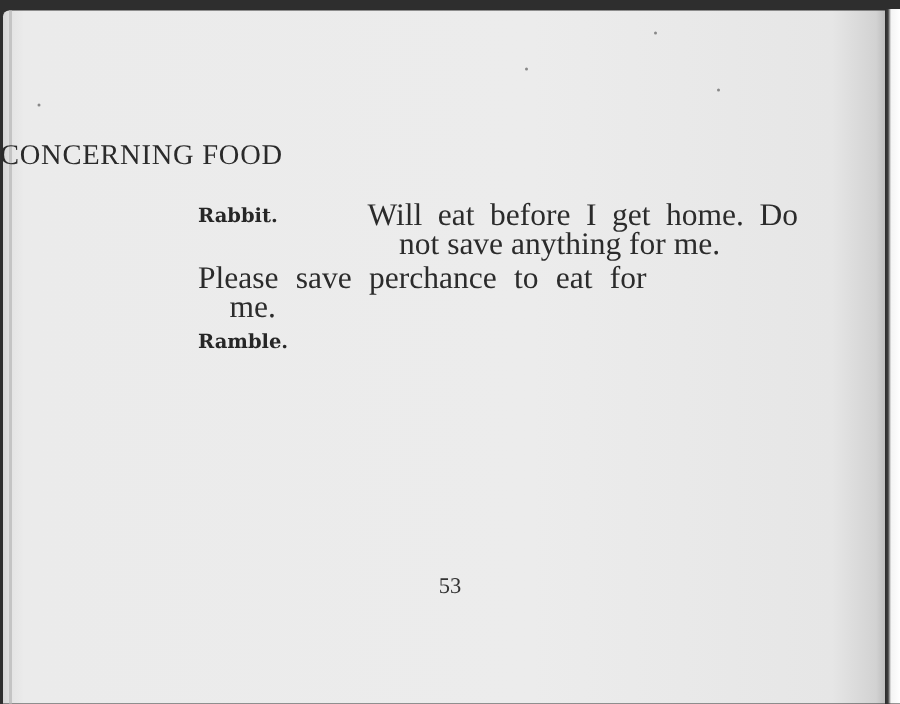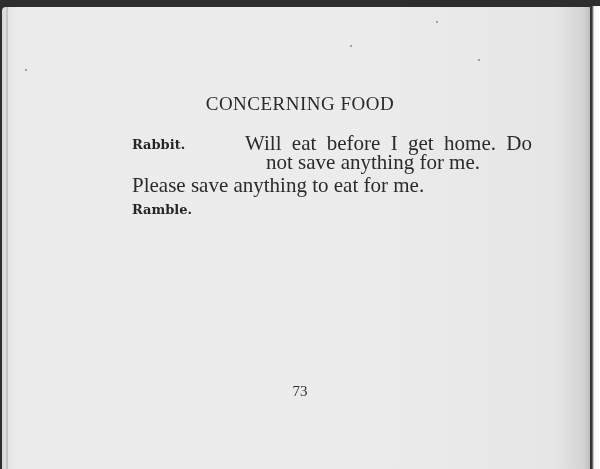--- a/index.html
+++ b/index.html
@@ -19,21 +19,21 @@
   }
   .page::before {
     content: ""; position: absolute; left: 4px; top: 0; bottom: 0; width: 2px;
     background: #c4c4c4;
   }
   .edge-right {
     position: absolute; left: 590px; top: 6px; width: 10px; height: 463px;
     background: linear-gradient(90deg, #2a2a2a 0, #3c3c3c 2px, #f4f4f4 4px, #ffffff 100%);
   }
   .title {
-    position: absolute; left: 0; width: 600px; top: 93px; text-align: center;
+    position: absolute; left: 0; width: 600px; top: 93px; text-align: left;
     font-family: "Liberation Serif", serif; font-size: 19px; letter-spacing: 0.5px;
     color: #2a2a2a;
   }
   .entries { position: absolute; left: 132px; top: 134px; width: 400px; }
   .row { display: flex; font-size: 16.5px; line-height: 19px; color: #2b2b2b; margin-bottom: 4px; }
   .code {
     width: 113px; flex: none; font-family: "DejaVu Serif", serif; font-weight: bold;
     font-size: 13px; color: #262626; padding-top: 1px;
   }
   .meaning {
@@ -59,20 +59,20 @@
 <div class="edge-right"></div>
 
 <div class="title">CONCERNING FOOD</div>
 
 <div class="entries">
   <div class="row">
     <div class="code">Rabbit.</div>
     <div class="meaning">Will eat before I get home.  Do not save anything for me.</div>
   </div>
   <div class="row">
-    <div class="meaning">Please save anything to eat for me.</div>
+    <div class="meaning">Please save perchance to eat for me.</div>
   </div>
   <div class="row">
     <div class="code">Ramble.</div>
   </div>
 </div>
 
-<div class="folio">73</div>
+<div class="folio">53</div>
 
 </body></html>

